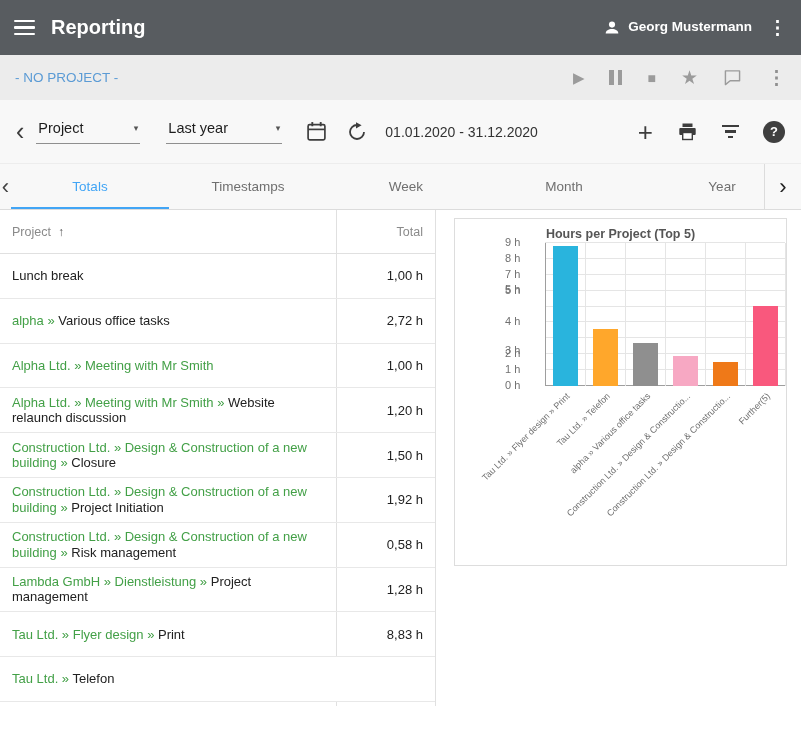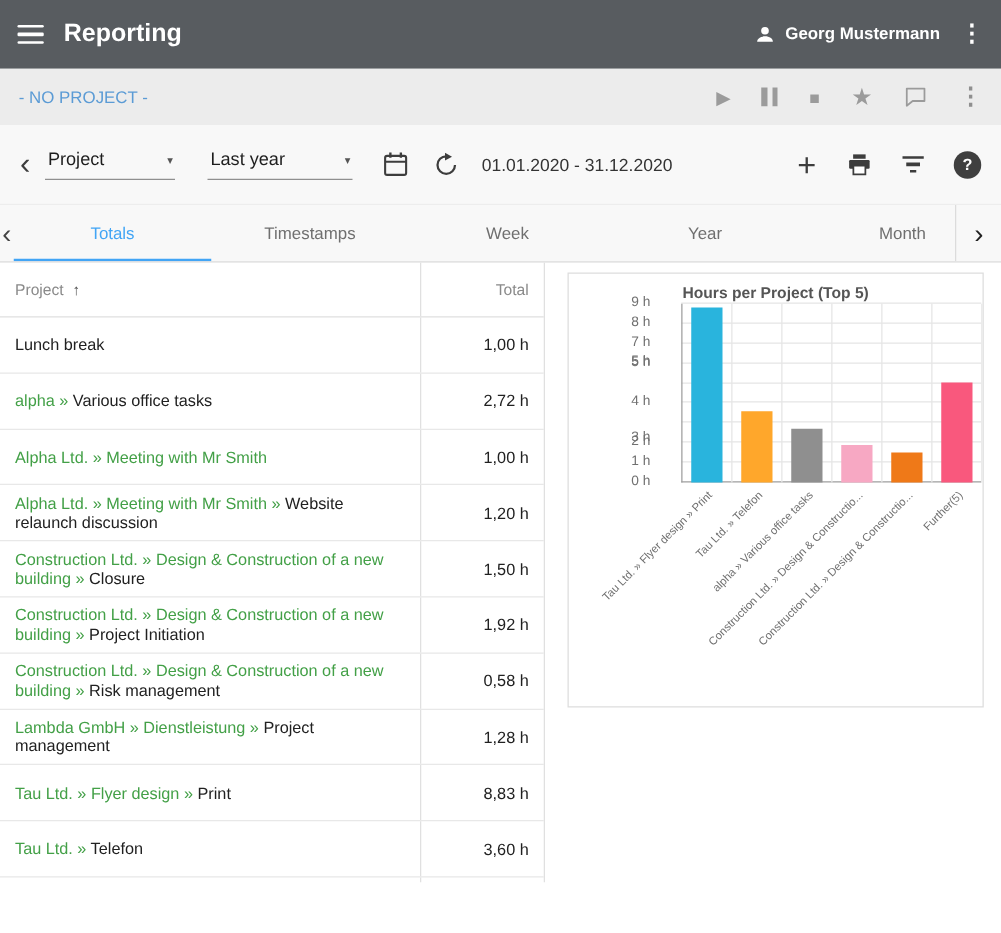--- a/index.html
+++ b/index.html
@@ -177,22 +177,22 @@
       <span class="help-icon">?</span>
     </div>
   </div>
 
   <div class="tab-bar">
     <span class="tab-scroll-left">‹</span>
     <div class="tabs">
         <div class="tab active">Totals</div>
         <div class="tab">Timestamps</div>
         <div class="tab">Week</div>
+        <div class="tab">Month</div>
         <div class="tab">Year</div>
-        <div class="tab">Month</div>
       </div>
     <span class="tab-scroll-right">›</span>
   </div>
 
   <div class="content">
 
     <div class="table">
       <div class="t-head">
         <div class="cell-project">
           <div class="col-head">
@@ -254,21 +254,20 @@
           <div class="t-row">
             <div class="cell-project">
               <div class="ptext"><span class="link">Tau Ltd. » Flyer design » </span><span>Print</span></div>
             </div>
             <div class="cell-total">8,83 h</div>
           </div>
           <div class="t-row">
             <div class="cell-project">
               <div class="ptext"><span class="link">Tau Ltd. » </span><span>Telefon</span></div>
             </div>
-            <div class="cell-total">3,60 h</div>
           </div>
         </div>
       <div class="t-foot">
         <div class="cell-project">Total</div>
         <div class="cell-total">23,63 h</div>
       </div>
     </div>
 
     <div class="chart-panel">
       <div class="chart-card">

